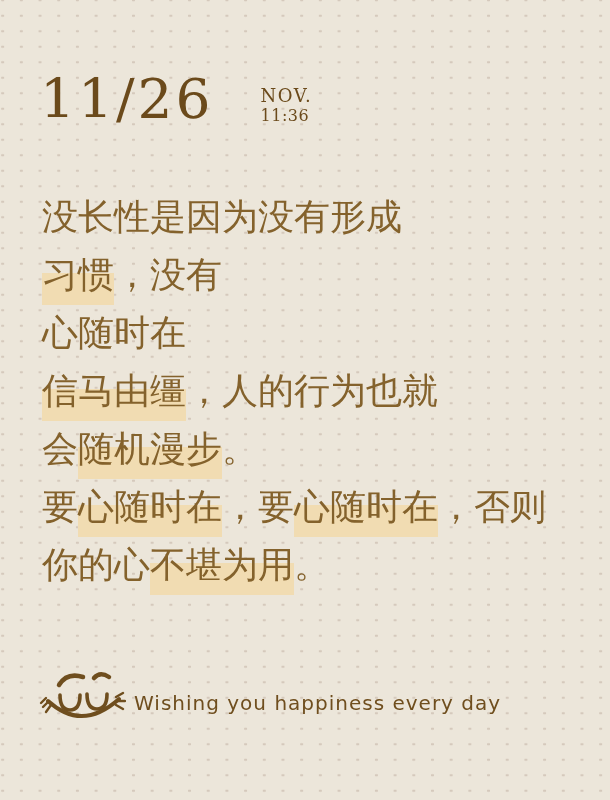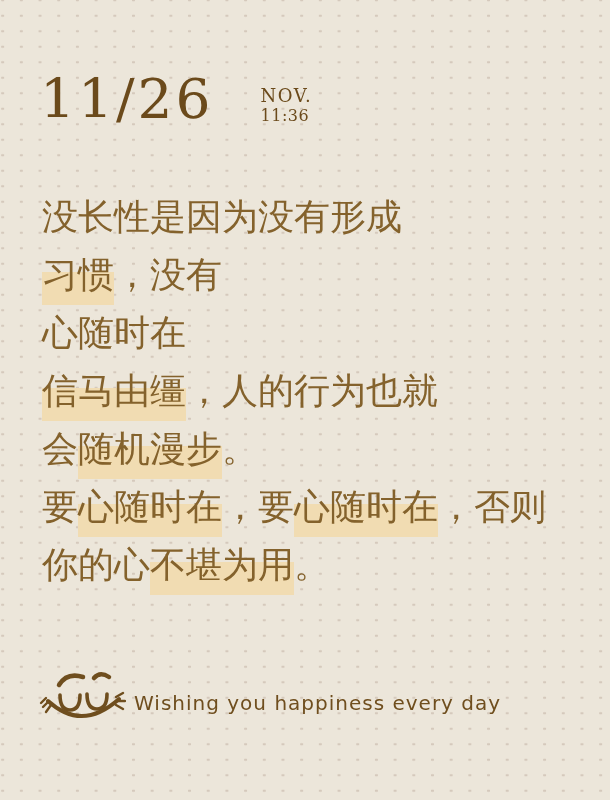--- a/index.html
+++ b/index.html
@@ -57,21 +57,21 @@
     width: 530px;
     color: #84622c;
     font-size: 36px;
     line-height: 58px;
     font-family: "DejaVu Serif", serif;
   }
   .quote p.line {
     margin: 0;
     padding: 0;
   }
-  .seg { white-space: nowrap; }
+  .seg { white-space: nowrap; font-family: Liberation Serif, serif; }
   .hl {
     background: linear-gradient(to bottom, rgba(0,0,0,0) 36%, #f1dcb2 36%);
     padding-bottom: 10px;
   }
 
   
   .footer {
     position: absolute;
     left: 38px;
     top: 668px;

